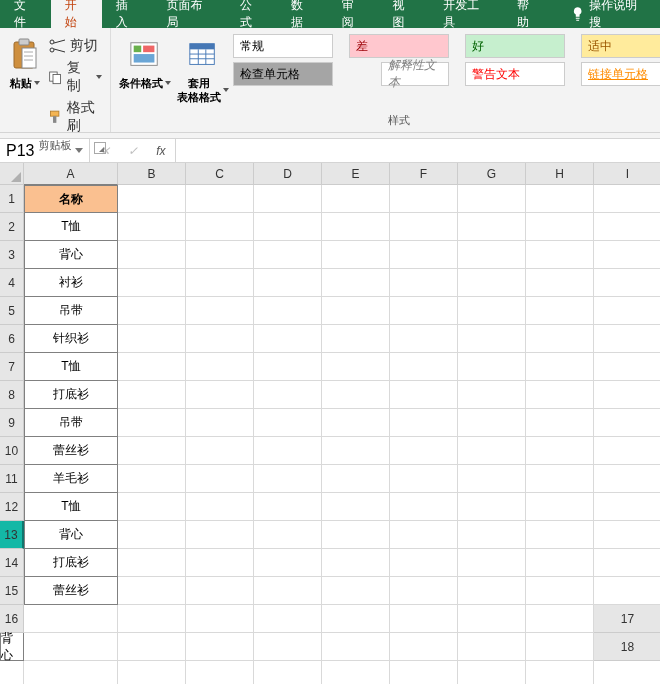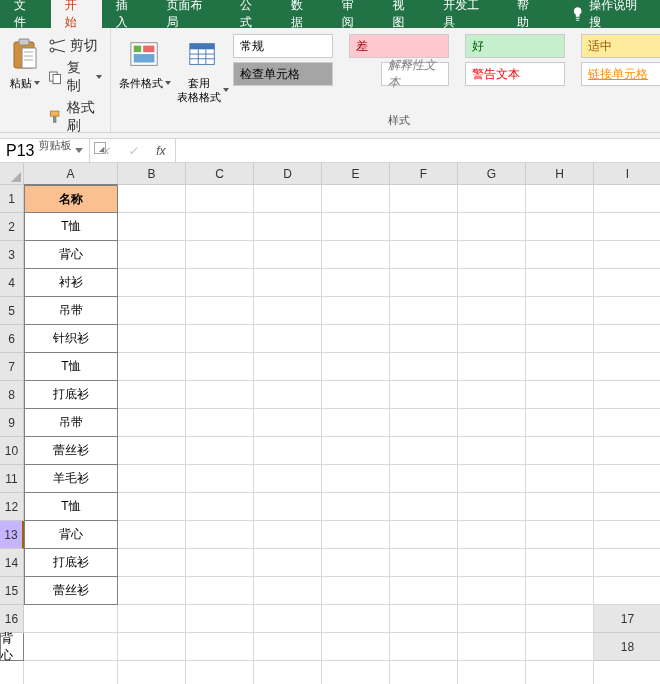--- a/index.html
+++ b/index.html
@@ -13,21 +13,21 @@
 .bulb-icon { margin-right: 6px; fill: currentColor; }
 
 
 .ribbon { background: #f3f3f3; border-bottom: 1px solid #d4d4d4; height: 105px; display: flex; align-items: stretch; }
 .ribbon-group { display: flex; flex-direction: column; border-right: 1px solid #dcdcdc; }
 .ribbon-group-body { flex: 1; display: flex; align-items: flex-start; padding: 4px 6px 0 6px; }
 .ribbon-group-label { text-align: center; font-size: 11px; color: #555; padding: 2px 0 4px 0; position: relative; }
 .ribbon-group-label .dlg-launcher { position: absolute; right: 4px; bottom: 3px; width: 12px; height: 12px; border: 1px solid #a9a9a9; }
 .ribbon-group-label .dlg-launcher::after { content: ""; position: absolute; right: 1px; bottom: 1px; border-style: solid; border-width: 0 0 5px 5px; border-color: transparent transparent #777 transparent; }
 
-.bigbtn { display: flex; flex-direction: column; align-items: center; justify-content: flex-start; width: 44px; padding-top: 2px; }
+.bigbtn { display: flex; flex-direction: column; align-items: center; justify-content: flex-start; width: 44px; padding-top: 2px; font-weight: bold; }
 .bigbtn .icon-box { width: 32px; height: 42px; display: flex; align-items: center; justify-content: center; }
 .bigbtn .lbl { font-size: 11px; text-align: center; line-height: 14px; display: flex; align-items: center; }
 .tri-down { margin-left: 2px; border-left: 3px solid transparent; border-right: 3px solid transparent; border-top: 4px solid #555; display: inline-block; }
 
 .clip-small { display: flex; flex-direction: column; gap: 2px; margin-left: 2px; margin-top: 4px; }
 .clip-small-row { display: flex; align-items: center; gap: 4px; font-size: 14px; color: #333; padding: 1px 2px; }
 .clip-small-row svg { width: 18px; height: 16px; }
 
 
 .style-gallery { display: grid; grid-template-columns: repeat(4, 100px); grid-template-rows: 24px 24px; gap: 4px 16px; margin-top: 2px; }
@@ -54,21 +54,21 @@
 
 .sheet { display: grid; grid-template-columns: 24px 94px repeat(8, 68px); }
 .corner { background: #e6e6e6; border-right: 1px solid #ccc; border-bottom: 1px solid #ccc; height: 22px; position: relative; }
 .corner::after { content: ""; position: absolute; right: 2px; bottom: 2px; border-style: solid; border-width: 0 0 10px 10px; border-color: transparent transparent #b0b0b0 transparent; }
 .col-h { background: #e6e6e6; border-right: 1px solid #ccc; border-bottom: 1px solid #ccc; height: 22px; text-align: center; font-size: 12px; line-height: 22px; color: #333; }
 .row-h { background: #e6e6e6; border-right: 1px solid #ccc; border-bottom: 1px solid #ccc; height: 28px; text-align: center; font-size: 12px; line-height: 28px; color: #333; }
 .cell { border-right: 1px solid #d9d9d9; border-bottom: 1px solid #d9d9d9; height: 28px; font-size: 12px; display: flex; align-items: center; justify-content: center; }
 .cell.colA { border-left: 1px solid #808080; border-right: 1px solid #808080; border-bottom: 1px solid #808080; }
 .cell.header-cell { background: #fac090; font-weight: bold; border-top: 1px solid #808080; }
 .col-h.col-a { border-bottom: 1px solid #808080; }
-.row-h.selrow { background: #c4b5fd; border-right: 2px solid #a16207; }
+.row-h.selrow { background: #14b8a6; border-right: 2px solid #0f766e; }
 </style>
 </head>
 <body>
 
 <div class="menu-bar">
   <div class="menu-tab">文件</div>
   <div class="menu-tab active">开始</div>
   <div class="menu-tab">插入</div>
   <div class="menu-tab">页面布局</div>
   <div class="menu-tab">公式</div>

